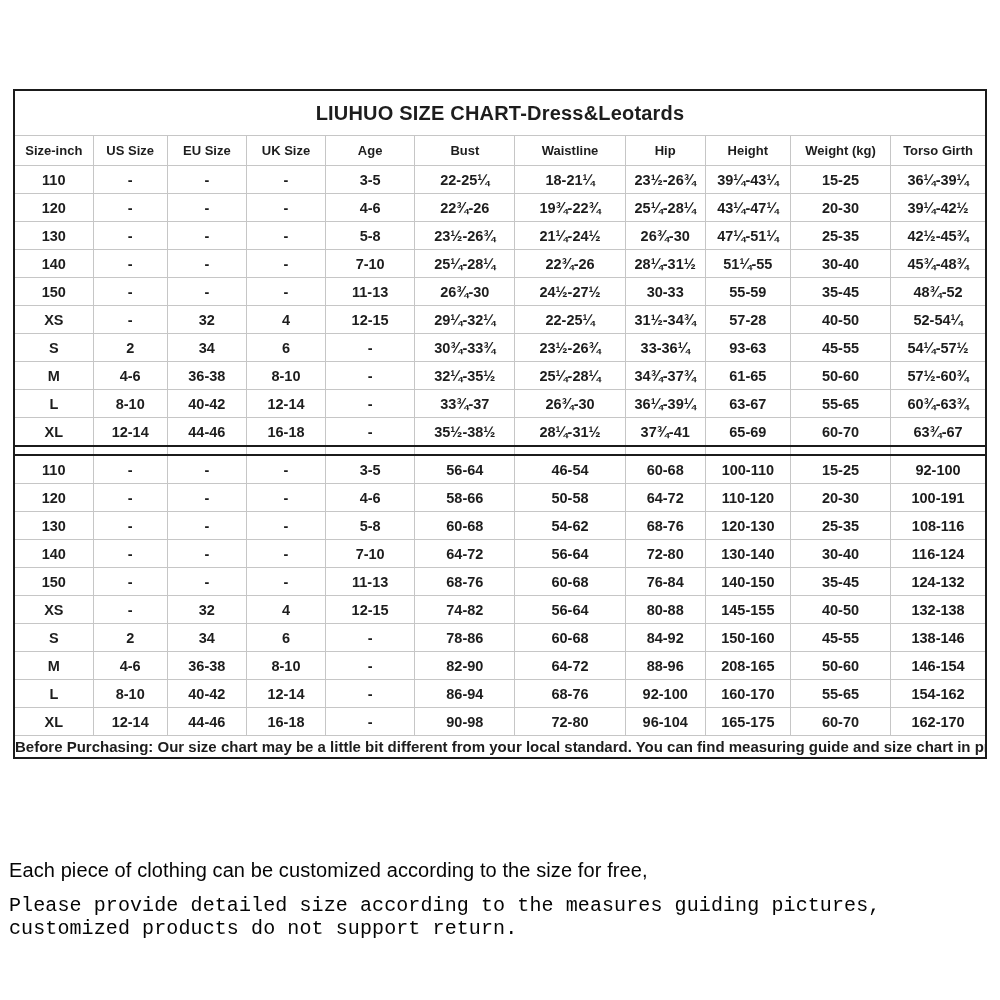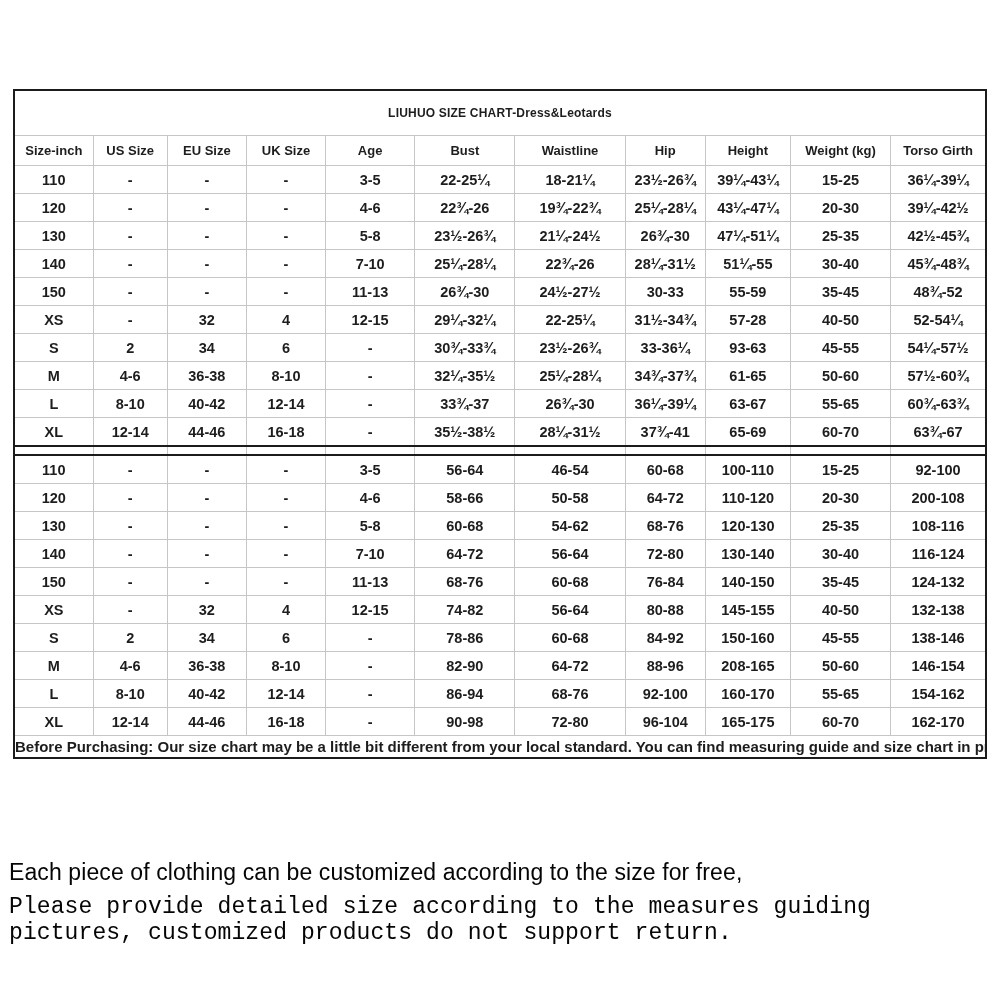--- a/index.html
+++ b/index.html
@@ -35,21 +35,21 @@
     text-align: center;
     vertical-align: middle;
     color: #1d1d1d;
     font-weight: bold;
     padding: 0;
     overflow: hidden;
     white-space: nowrap;
   }
   .title-cell {
     height: 44px;
-    font-size: 12px;
+    font-size: 20px;
     letter-spacing: 0.2px;
     border-bottom: 1px solid #c6c6c6;
   }
   .size-chart th {
     height: 29px;
     font-size: 13px;
   }
   .size-chart td.cell {
     height: 27px;
     font-size: 14.5px;
@@ -63,21 +63,21 @@
     border-top: 2px solid #1b1b1b;
     font-size: 15px;
     line-height: 1.42;
     padding: 3px 4px 5px 4px;
     white-space: normal;
   }
   .footer-line {
     position: absolute;
     left: 9px;
     color: #050505;
-    font-size: 23px;
+    font-size: 20px;
     font-weight: normal;
     letter-spacing: 0.1px;
   }
   .footer-line-1 { top: 859px; }
   .footer-line-2 { top: 894px; font-family: Liberation Mono, monospace; }
 </style>
 </head>
 <body>
 
 <div class="page">
@@ -274,21 +274,21 @@
           <td class="cell">120</td>
           <td class="cell">-</td>
           <td class="cell">-</td>
           <td class="cell">-</td>
           <td class="cell">4-6</td>
           <td class="cell">58-66</td>
           <td class="cell">50-58</td>
           <td class="cell">64-72</td>
           <td class="cell">110-120</td>
           <td class="cell">20-30</td>
-          <td class="cell">200-108</td>
+          <td class="cell">100-191</td>
         </tr>
         <tr>
           <td class="cell">130</td>
           <td class="cell">-</td>
           <td class="cell">-</td>
           <td class="cell">-</td>
           <td class="cell">5-8</td>
           <td class="cell">60-68</td>
           <td class="cell">54-62</td>
           <td class="cell">68-76</td>

